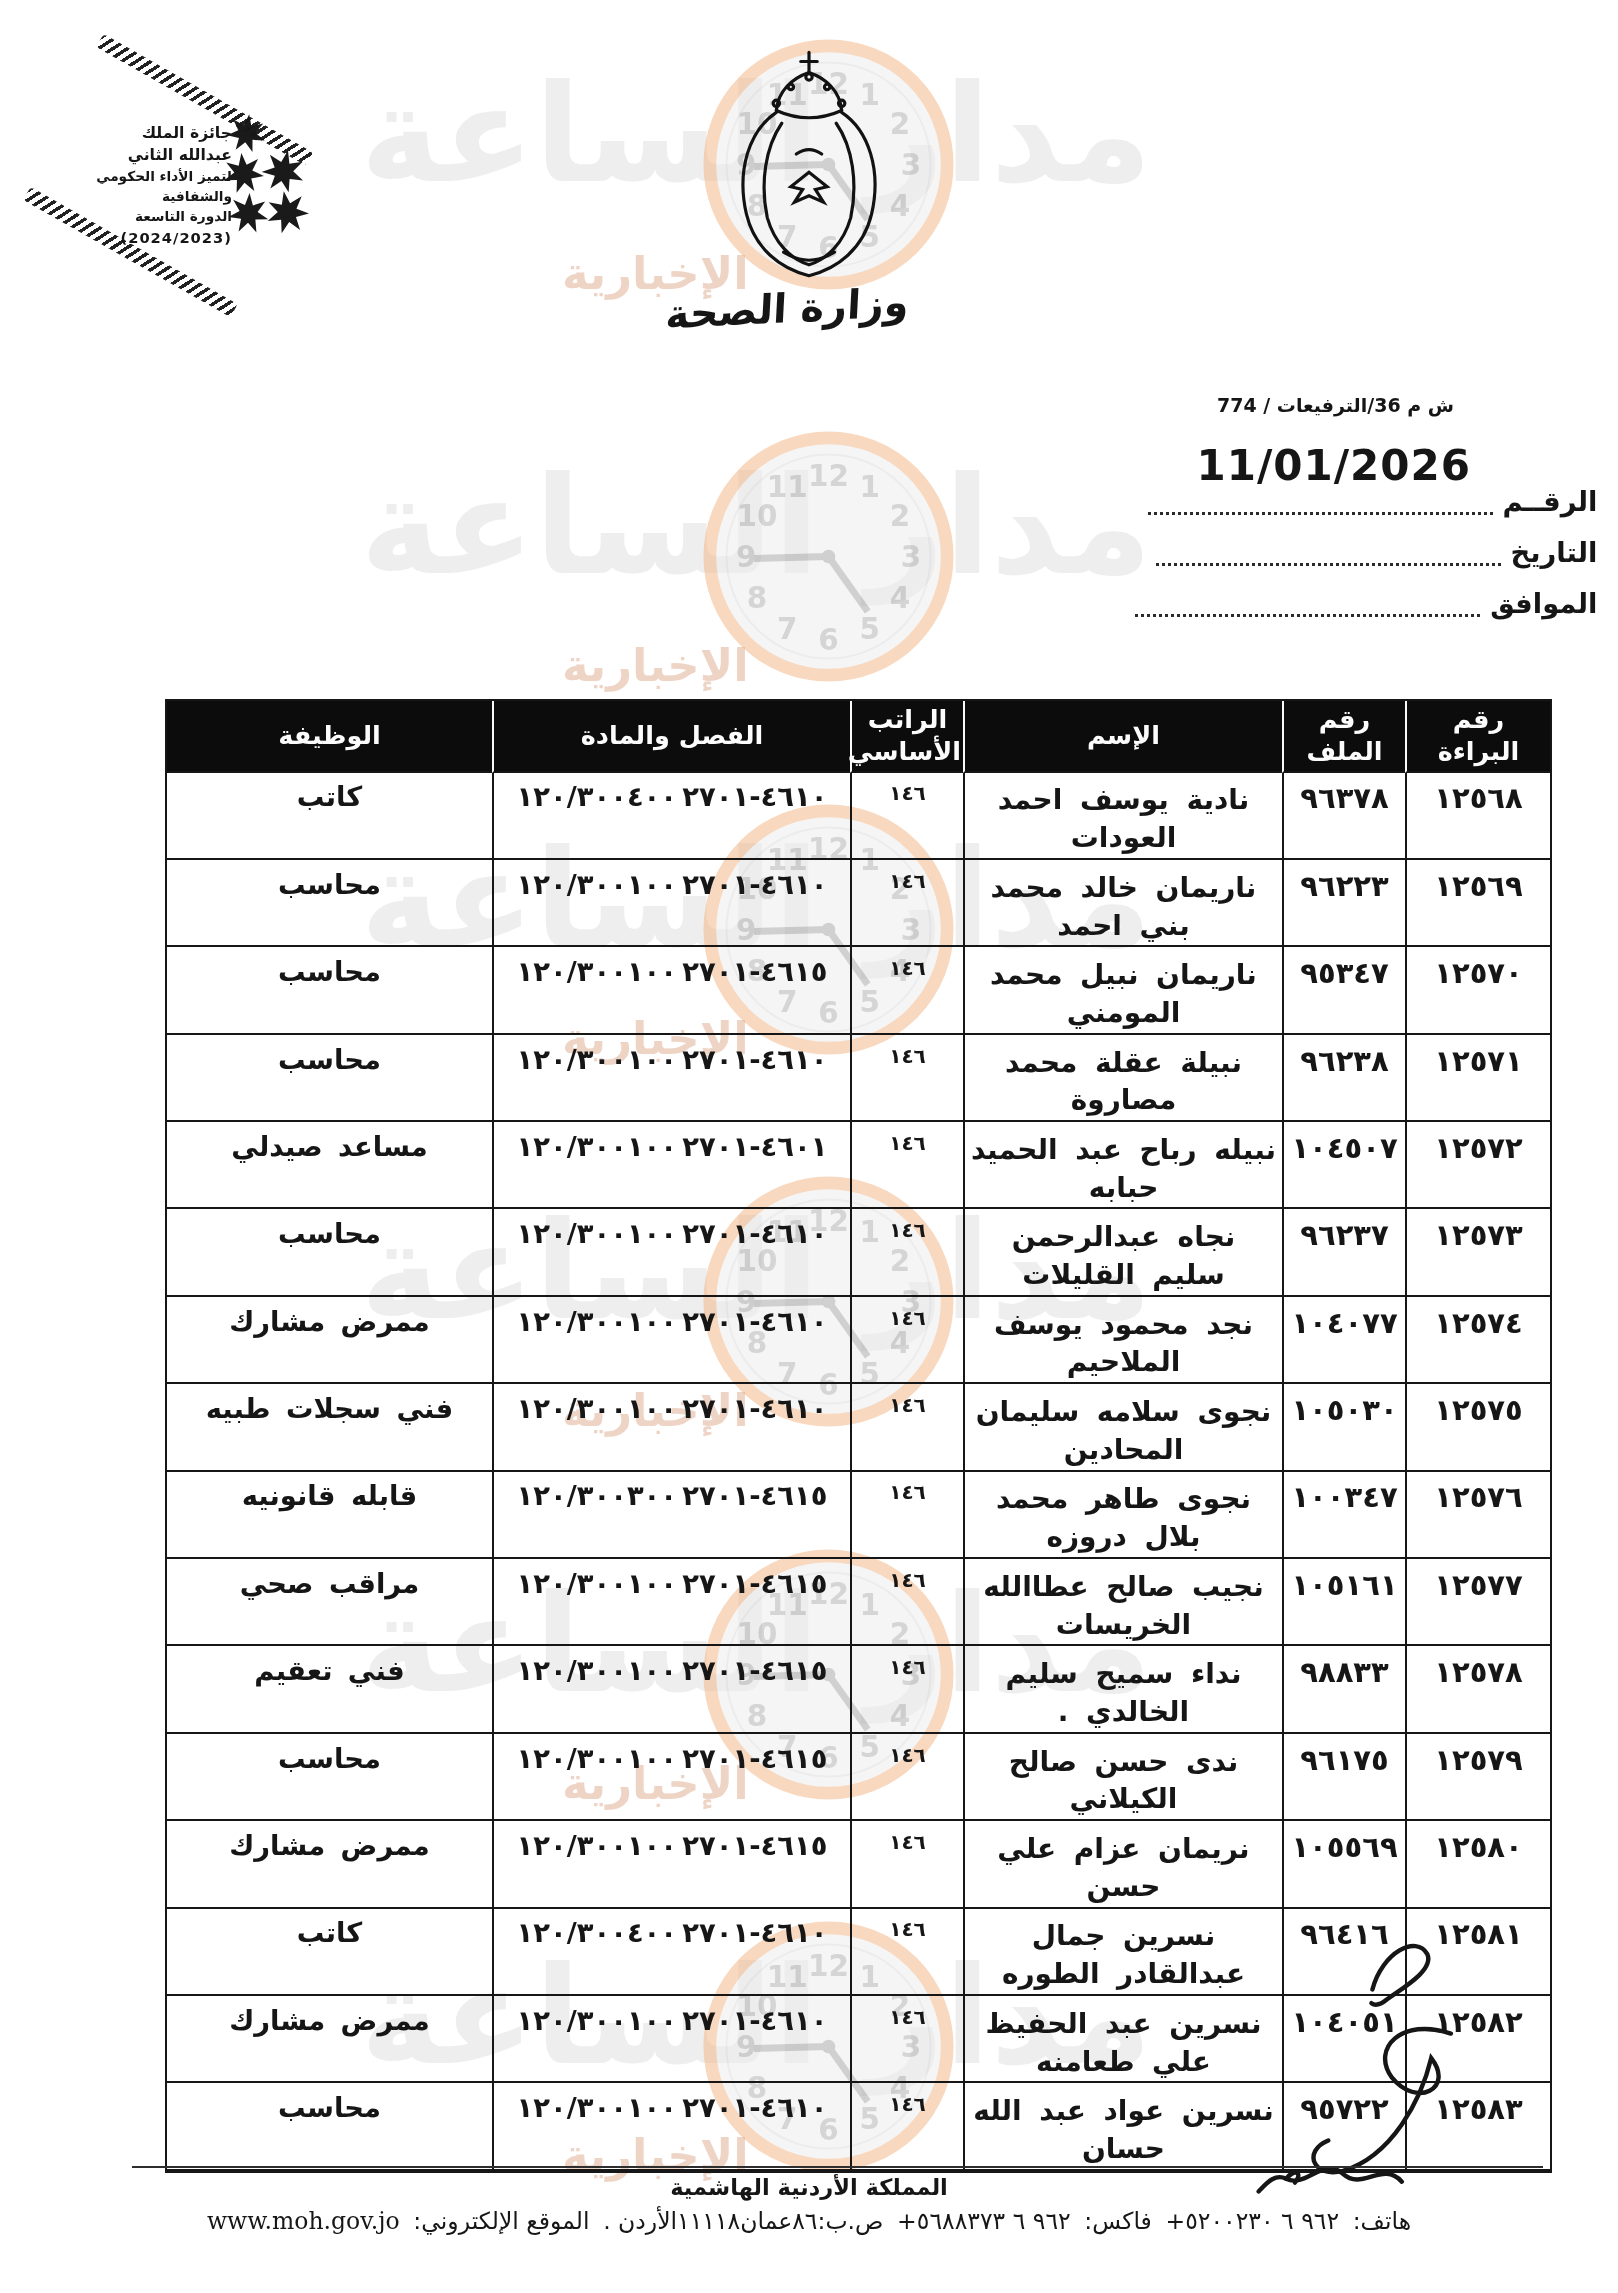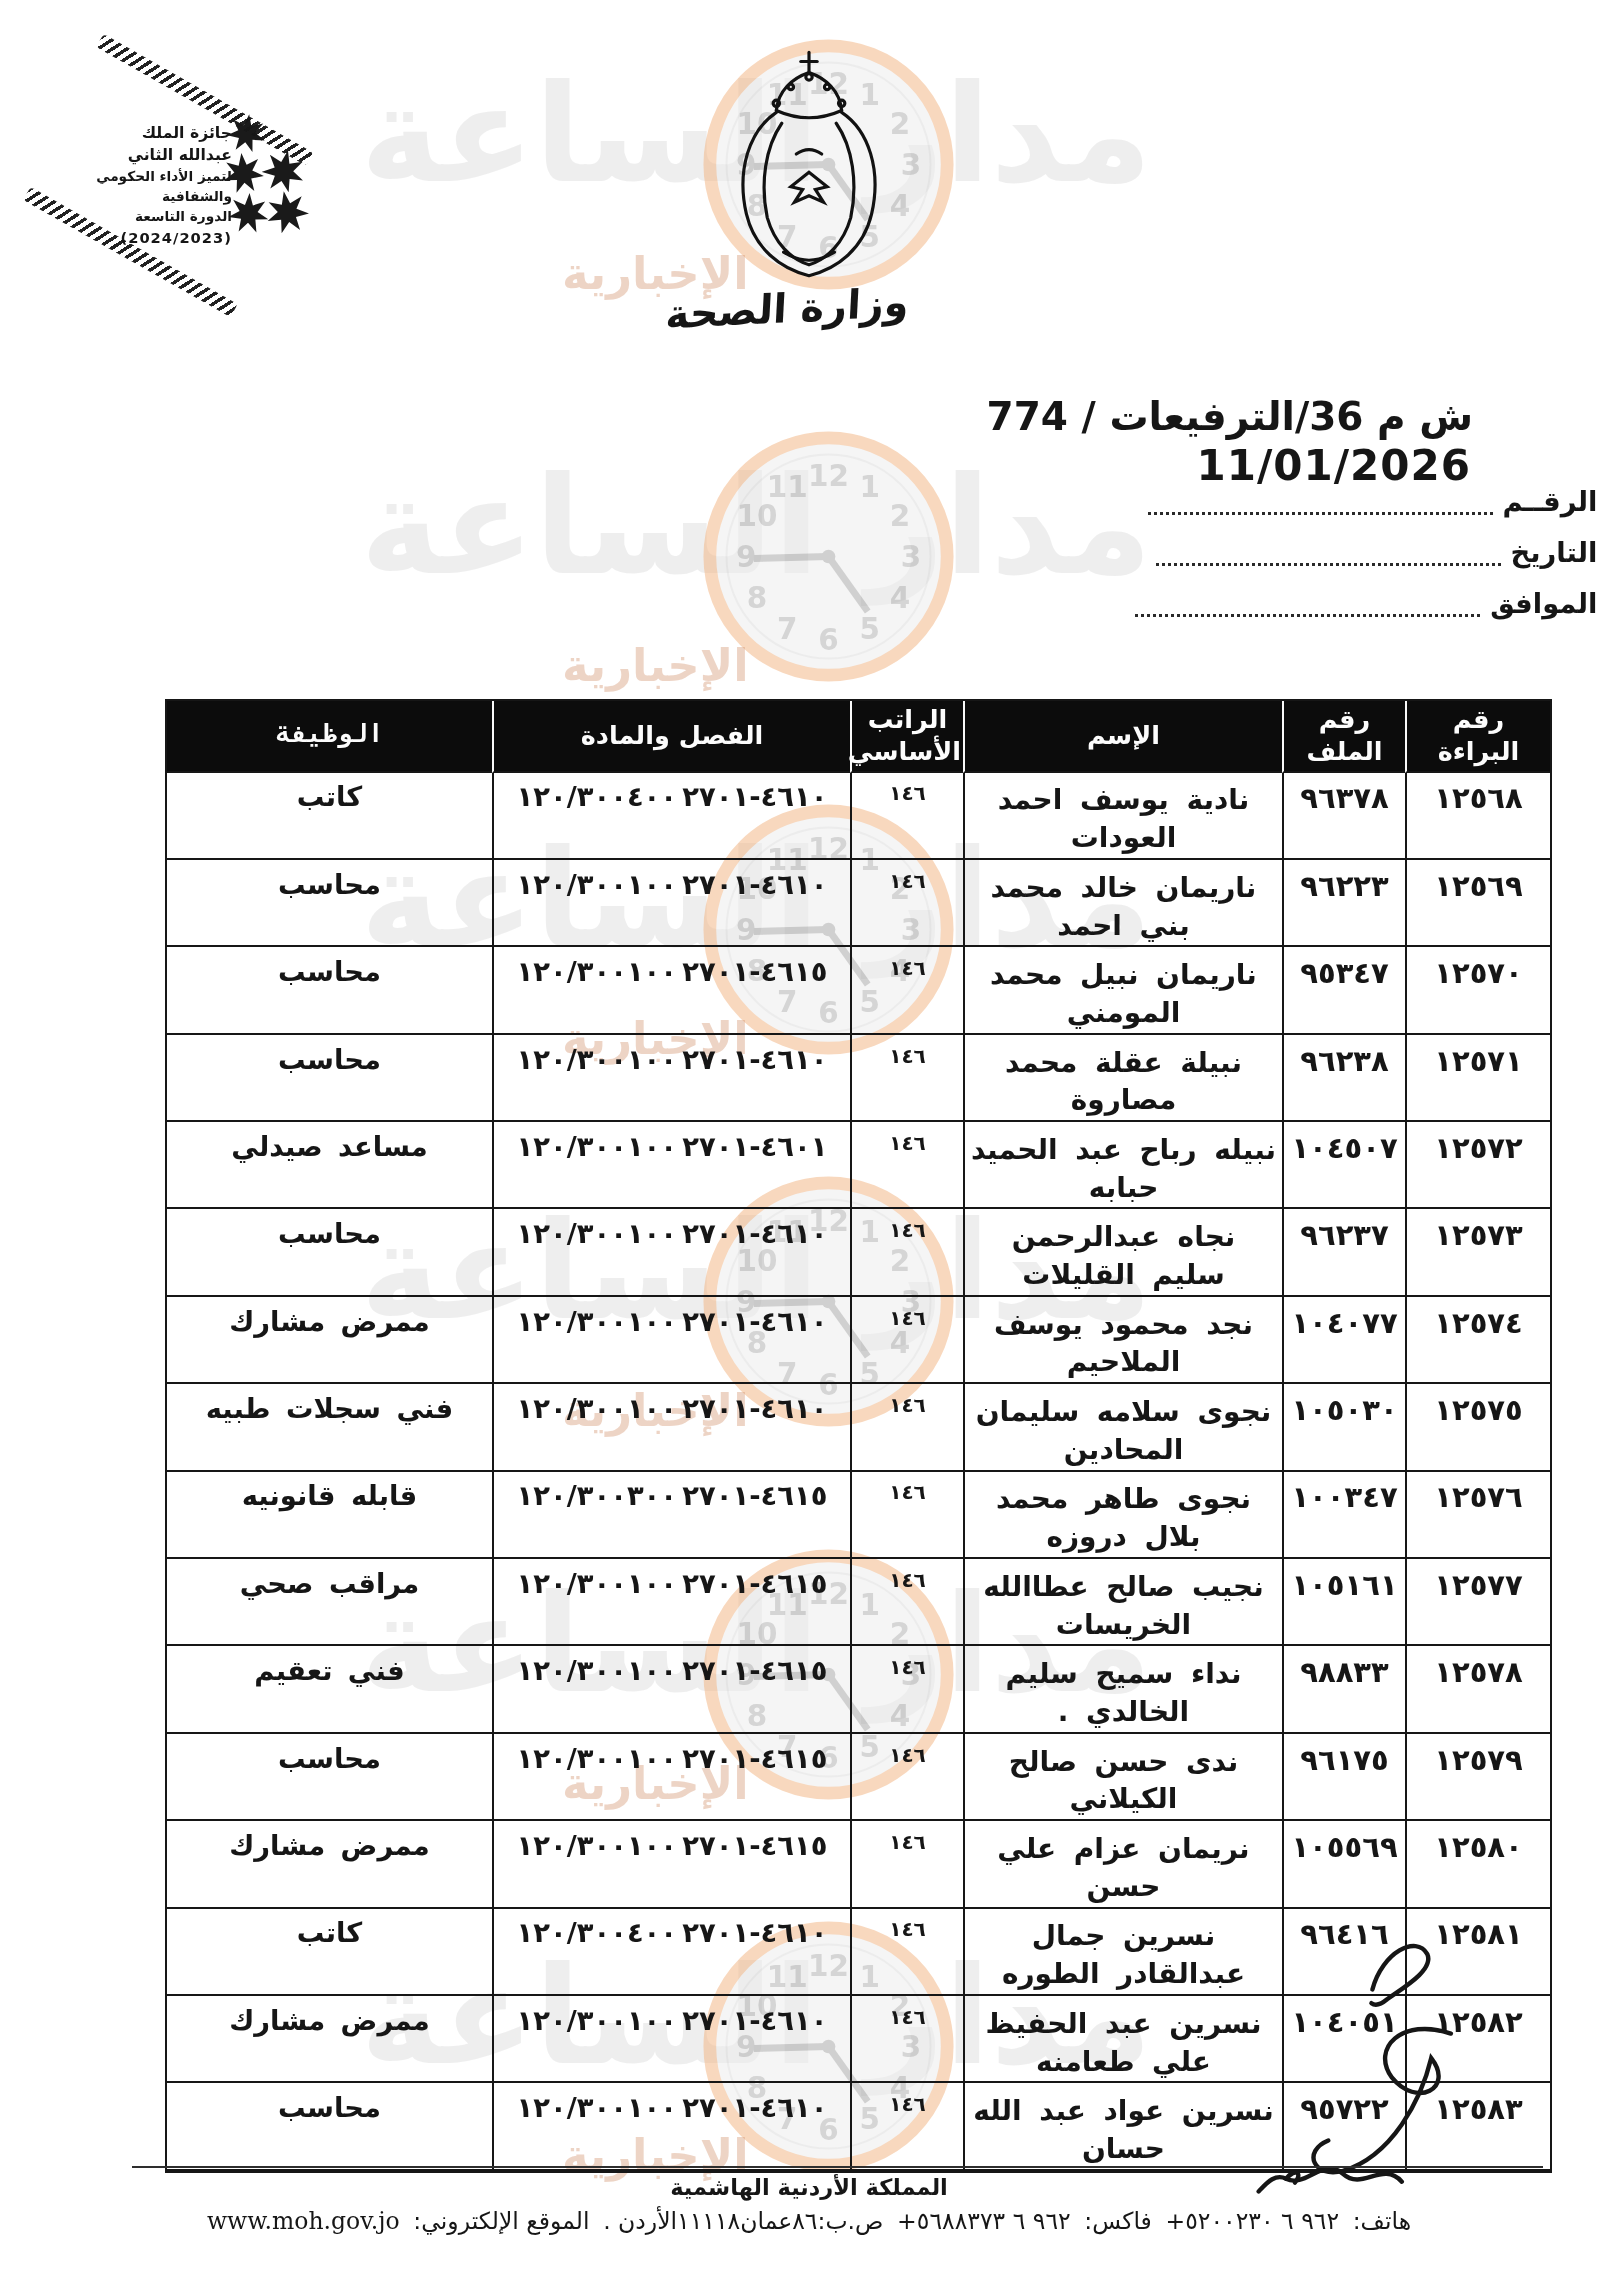--- a/index.html
+++ b/index.html
@@ -30,39 +30,39 @@
   .hatch-a{left:100px;top:33px;width:241px;transform:rotate(29.5deg);}
   .hatch-b{left:27.4px;top:186px;width:238px;transform:rotate(29.5deg);}
 
   
   .emblem{position:absolute;left:708px;top:47px;width:201px;text-align:center;}
   .emblem svg{display:block;margin:0 auto;}
   .ministry{margin-top:-7.8px;font-size:40px;font-weight:bold;white-space:nowrap;
     transform:rotate(-3deg) skewX(-6deg);}
 
   
-  .ref-line{position:absolute;right:145px;top:394px;font-size:39px;font-weight:bold;
+  .ref-line{position:absolute;right:164px;top:394px;font-size:19px;font-weight:bold;
     letter-spacing:0.5px;white-space:nowrap;}
   .ref-date{position:absolute;right:147px;top:441px;font-size:42px;font-weight:bold;
     letter-spacing:1px;}
   .ref-row{position:absolute;right:20.6px;display:flex;align-items:flex-end;gap:9.8px;}
   .ref-row .lbl{font-size:27.4px;font-weight:bold;white-space:nowrap;}
   .ref-row .dots{width:345px;height:25.5px;border-bottom:3.9px dotted #2a2a2a;margin-bottom:2.9px;}
   .ref-row-1{top:486px;}
   .ref-row-2{top:537px;}
   .ref-row-3{top:588px;}
 
   
   .tbl-wrap{position:absolute;left:170px;top:699px;width:1382px;}
   table.tbl{width:1382px;border-collapse:separate;border-spacing:0;
     border:2.9px solid #161616;background:transparent;table-layout:fixed;}
   .tbl th{background:#0c0c0c;color:#fcfcfc;font-size:25.5px;font-weight:bold;line-height:1.25;
     padding:2.9px 2px;border-left:2.9px solid #fafafa;border-bottom:2.9px solid #161616;
     height:61px;vertical-align:middle;}
-  .tbl th:last-child{border-left:none;font-family:Liberation Mono, monospace;}
+  .tbl th:last-child{border-left:none;}
   .tbl td{border-left:2.5px solid #161616;border-bottom:2.5px solid #161616;
     vertical-align:top;padding-top:8.8px;text-align:center;background:transparent;}
   .tbl td:last-child{border-left:none;}
   .tbl tbody tr{height:74px;}
   .c-num{font-size:29px;letter-spacing:3.9px;font-weight:600;}
   .c-name{font-size:28px;font-weight:600;line-height:1.35;word-spacing:7.8px;padding-left:5.9px;padding-right:5.9px;}
   .c-sal{font-size:20px;letter-spacing:2.9px;font-weight:600;}
   .c-fasl{font-size:27.4px;font-weight:600;}
   .fasl-wrap{display:flex;justify-content:space-between;padding:0 21.6px;letter-spacing:2px;}
   .c-job{font-size:27.4px;font-weight:600;word-spacing:5.9px;}

